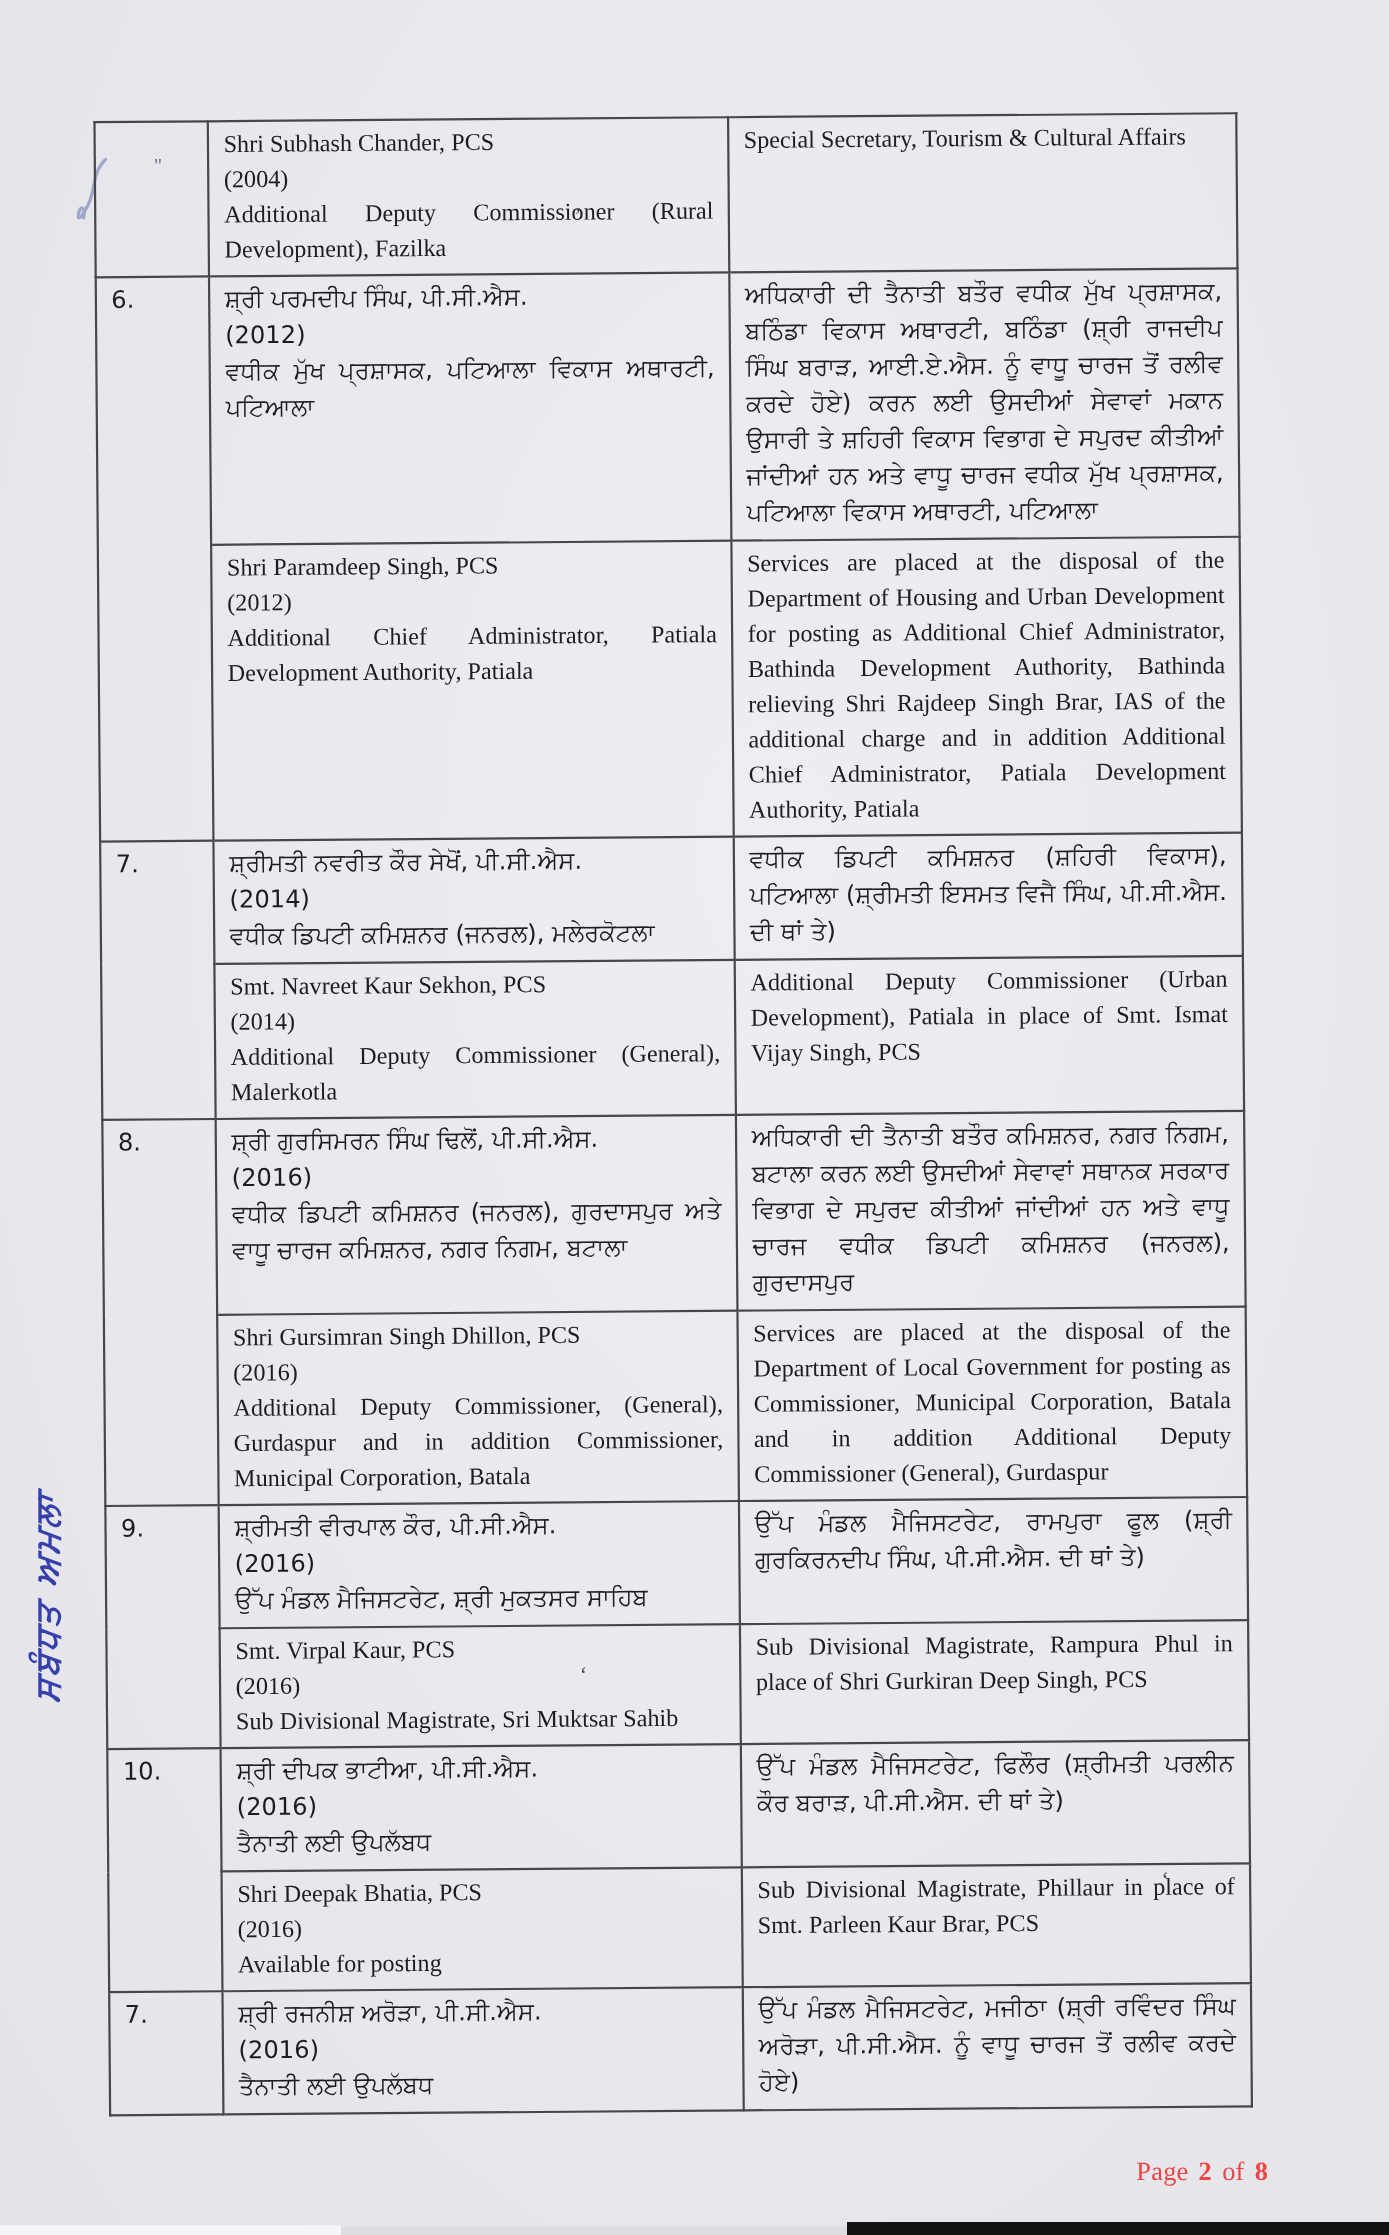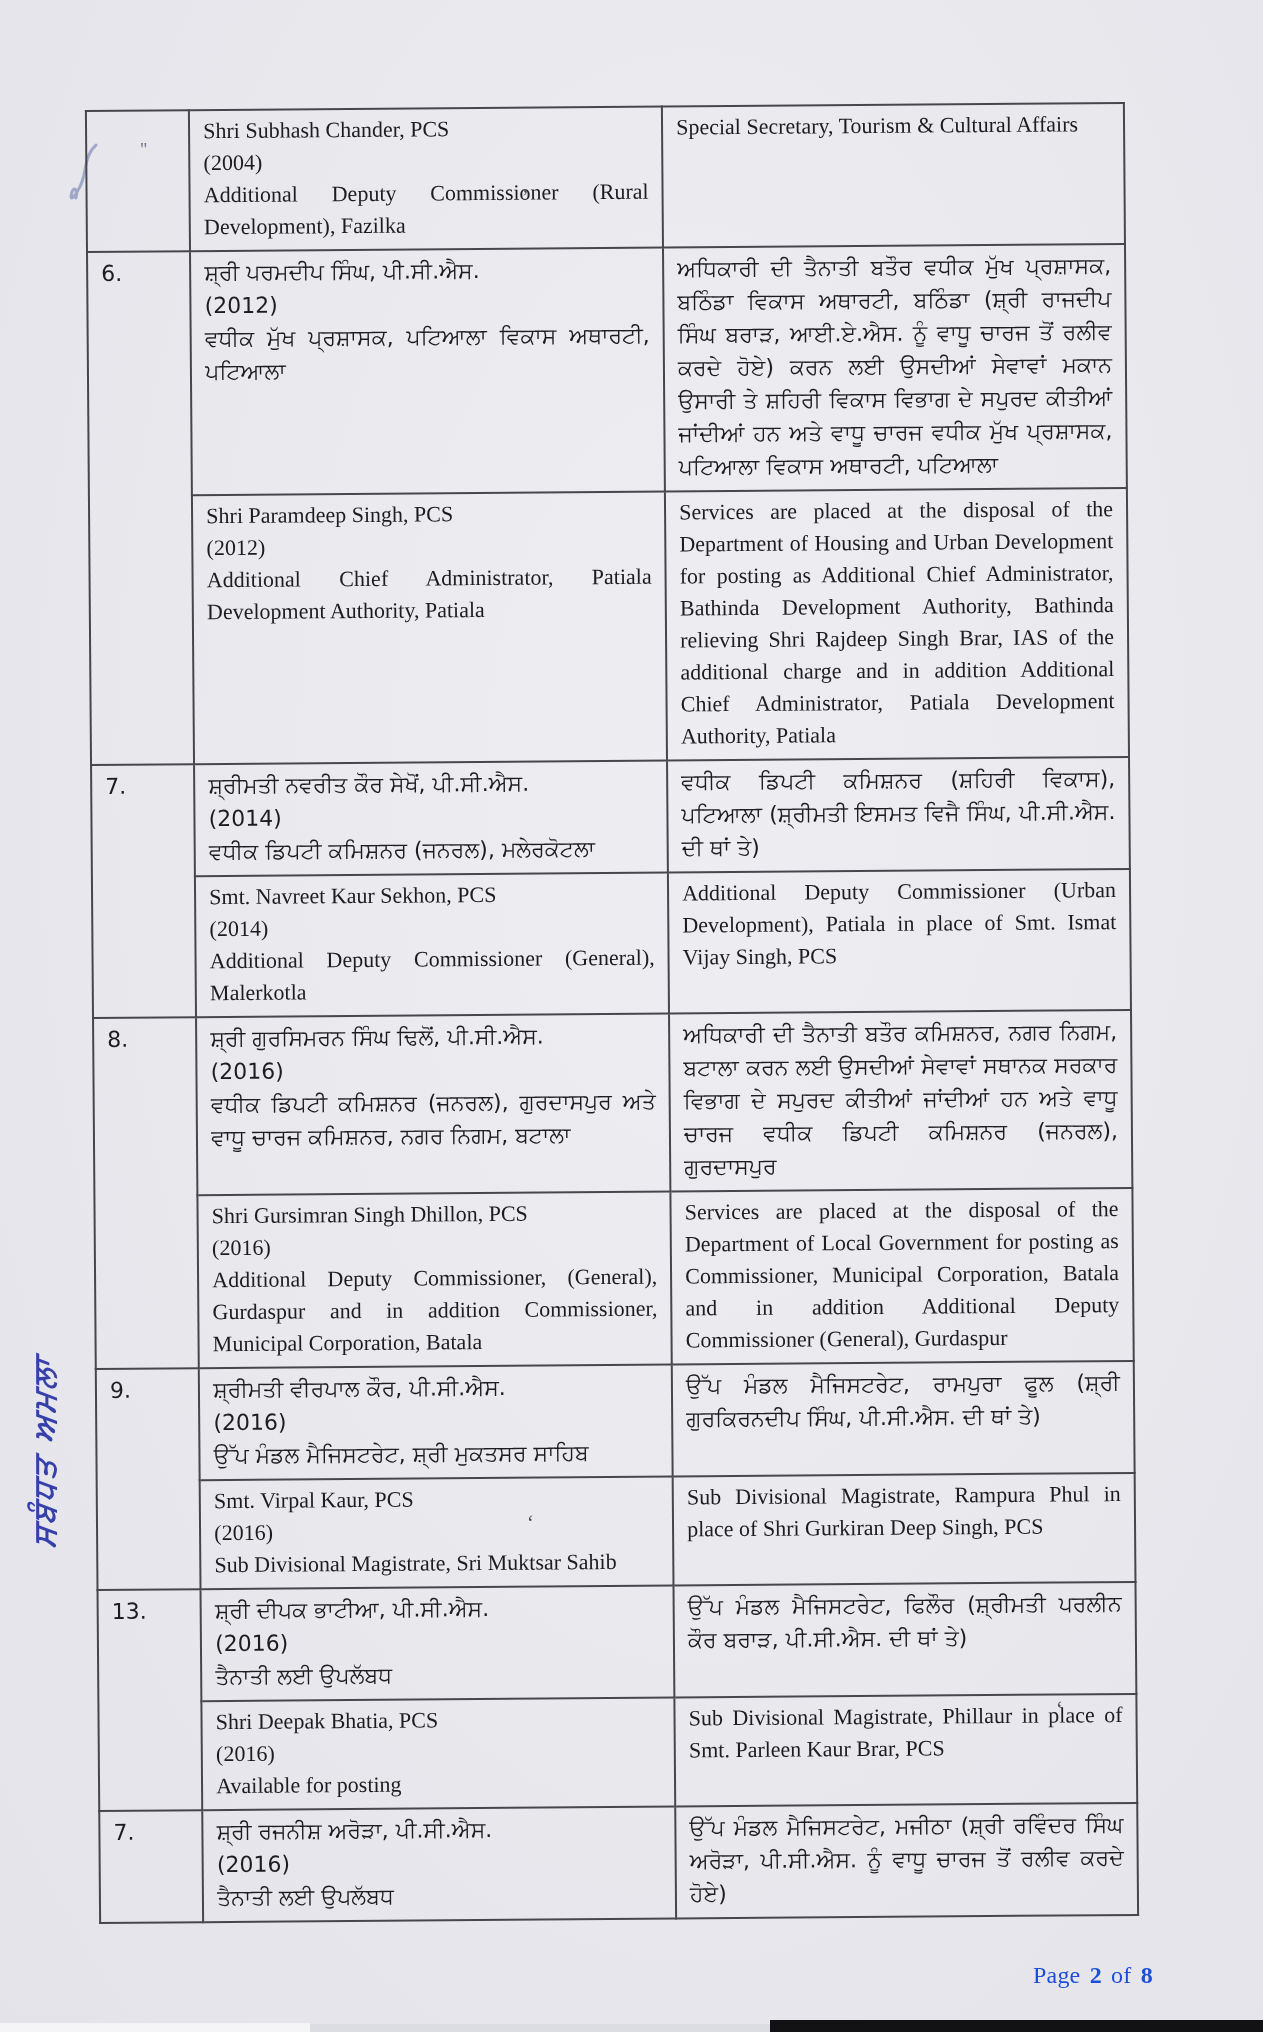--- a/index.html
+++ b/index.html
@@ -24,21 +24,21 @@
     font-size:22px;line-height:32px;
   }
   td.sr{padding-left:17px;font-family:"Liberation Serif",serif;font-size:22px;}
   tr.sub-pa td{font-family:"DejaVu Sans",sans-serif;font-size:22px;line-height:33px;}
   tr.sub-en td{font-family:"Liberation Serif",serif;}
   .officer-name,.batch{text-align:left;}
   .desig,.posting-text{text-align:justify;}
   
   .footer{
     position:absolute;left:1030px;top:1962px;
-    font-size:24px;letter-spacing:.2px;color:#1d4ed8;
+    font-size:24px;letter-spacing:.2px;color:#ef4444;
     font-family:"Liberation Serif",serif;white-space:nowrap;
   }
   .footer b{font-weight:bold;}
   .footer span{margin:0 3px;}
   
   .margin-note{
     position:absolute;left:44px;top:1452px;
     transform:translate(-50%,-50%) rotate(-90deg) skewX(-7deg);
     transform-origin:center;
     color:#2733a6;font-size:31px;font-style:italic;font-weight:bold;
@@ -162,21 +162,21 @@
       <td class="officer">
         <div class="officer-name">Smt. Virpal Kaur, PCS</div>
         <div class="batch">(2016)</div>
         <div class="desig">Sub Divisional Magistrate, Sri Muktsar Sahib</div>
       </td>
       <td class="posting">
         <div class="posting-text">Sub Divisional Magistrate, Rampura Phul in place of Shri Gurkiran Deep Singh, PCS</div>
       </td>
     </tr>
           <tr class="sub-pa">
-      <td class="sr" rowspan="2"><span>13.</span></td>
+      <td class="sr" rowspan="2"><span>10.</span></td>
             <td class="officer">
         <div class="officer-name">ਸ਼੍ਰੀ ਦੀਪਕ ਭਾਟੀਆ, ਪੀ.ਸੀ.ਐਸ.</div>
         <div class="batch">(2016)</div>
         <div class="desig">ਤੈਨਾਤੀ ਲਈ ਉਪਲੱਬਧ</div>
       </td>
       <td class="posting">
         <div class="posting-text">ਉੱਪ ਮੰਡਲ ਮੈਜਿਸਟਰੇਟ, ਫਿਲੌਰ (ਸ਼੍ਰੀਮਤੀ ਪਰਲੀਨ ਕੌਰ ਬਰਾੜ, ਪੀ.ਸੀ.ਐਸ. ਦੀ ਥਾਂ ਤੇ)</div>
       </td>
     </tr>
           <tr class="sub-en">

